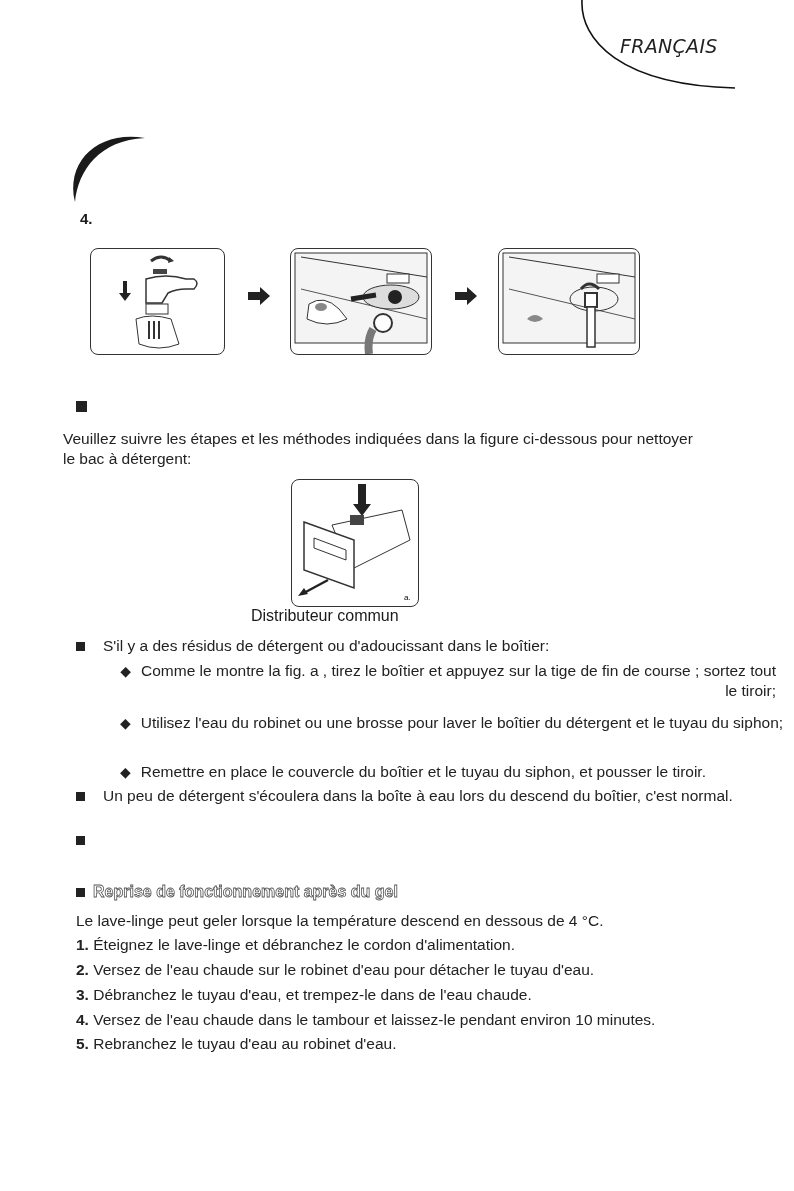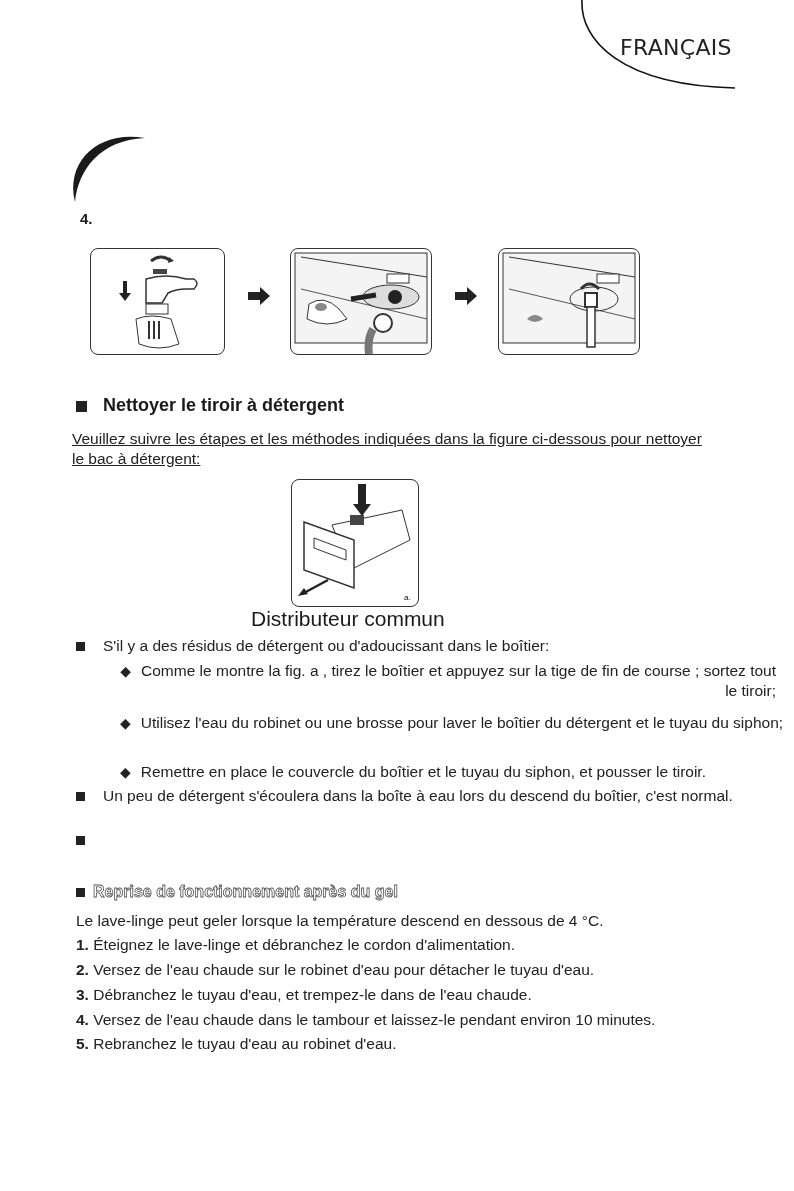--- a/index.html
+++ b/index.html
@@ -1,28 +1,28 @@
 <!DOCTYPE html>
 <html><head>
 <meta charset="utf-8">
 <style>
   html, body { margin:0; padding:0; background:#fff; }
   body { width:794px; height:1191px; position:relative; overflow:hidden;
          font-family:"Liberation Sans", sans-serif; color:#1a1a1a; }
   .lang-arc { position:absolute; left:560px; top:0; width:234px; height:100px; }
-  .lang { position:absolute; left:620px; top:35px; font-size:22px; color:#222;
-          font-family:"DejaVu Sans", sans-serif; letter-spacing:0.3px; }
+  .lang { position:absolute; left:620px; top:35px; font-size:19px; color:#222;
+          font-family:"DejaVu Sans", sans-serif; letter-spacing:0.3px;font-style:italic; }
   .sec-arc { position:absolute; left:60px; top:130px; width:100px; height:80px; }
   .step4 { position:absolute; left:80px; top:210px; font-size:15px; font-weight:bold; }
   .fig { position:absolute; border:1.5px solid #333; border-radius:8px; background:#fff; overflow:hidden; }
   .arrow { position:absolute; width:22px; height:18px; }
   .h2 { position:absolute; left:76px; top:395px; font-size:18px; font-weight:bold; }
   .sq { display:inline-block; width:11px; height:11px; background:#222; vertical-align:middle; }
   .p { position:absolute; font-size:15.5px; line-height:20px; color:#222; }
-  .caption { position:absolute; left:251px; top:607px; font-size:21px; }
+  .caption { position:absolute; left:251px; top:607px; font-size:16px; }
   .diamond { display:inline-block; font-size:14px; margin-right:10px; }
   .outline-title { font-size:16px; color:#fff; -webkit-text-stroke:0.8px #555; font-weight:bold; }
   b { font-weight:bold; }
 </style>
 </head>
 <body>
 
 <svg class="lang-arc" viewBox="0 0 234 100">
   <path d="M22,0 C20,40 60,85 175,88" fill="none" stroke="#111" stroke-width="1.6"></path>
 </svg>
@@ -78,23 +78,23 @@
     <rect x="98" y="25" width="22" height="9" fill="#fff" stroke="#333"></rect>
     <ellipse cx="95" cy="50" rx="24" ry="12" fill="none" stroke="#333"></ellipse>
     <path d="M28,70 q8,-8 16,0 q-8,6 -16,0z" fill="#888"></path>
     <path d="M82,40 q8,-10 18,0" fill="none" stroke="#333" stroke-width="3"></path>
     <rect x="86" y="44" width="12" height="14" fill="#fff" stroke="#333" stroke-width="2"></rect>
     <rect x="88" y="58" width="8" height="40" fill="#fff" stroke="#333" stroke-width="1.5"></rect>
   </svg>
 </div>
 
 <div class="h2">
-  <span class="sq" style="margin-right:16px;"></span><span>Nettoyer le tiroir à détergent</span>
+  <span class="sq" style="margin-right:16px;"></span>
 </div>
-<div class="p" style="left:72px;top:429px;width:640px;text-decoration:underline;">Veuillez suivre les étapes et les méthodes indiquées dans la figure ci-dessous pour nettoyer le bac à détergent:</div>
+<div class="p" style="left:63px;top:429px;width:640px;">Veuillez suivre les étapes et les méthodes indiquées dans la figure ci-dessous pour nettoyer le bac à détergent:</div>
 
 <div class="fig" style="left:291px;top:479px;width:126px;height:126px;">
   <svg width="126" height="126" viewBox="0 0 126 126">
     <path d="M66,4 v20 h-5 l9,12 l9,-12 h-5 v-20z" fill="#222"></path>
     <path d="M40,45 l70,-15 l8,30 l-60,30z" fill="#fff" stroke="#333"></path>
     <rect x="58" y="35" width="14" height="10" fill="#444"></rect>
     <path d="M12,42 l50,18 l0,48 l-50,-18z" fill="#fff" stroke="#333" stroke-width="1.5"></path>
     <path d="M22,58 l32,12 l0,10 l-32,-12z" fill="#fff" stroke="#333"></path>
     <path d="M36,100 l-26,14" stroke="#222" stroke-width="2.5"></path>
     <path d="M6,116 l10,-2 l-4,-6z" fill="#222"></path>

